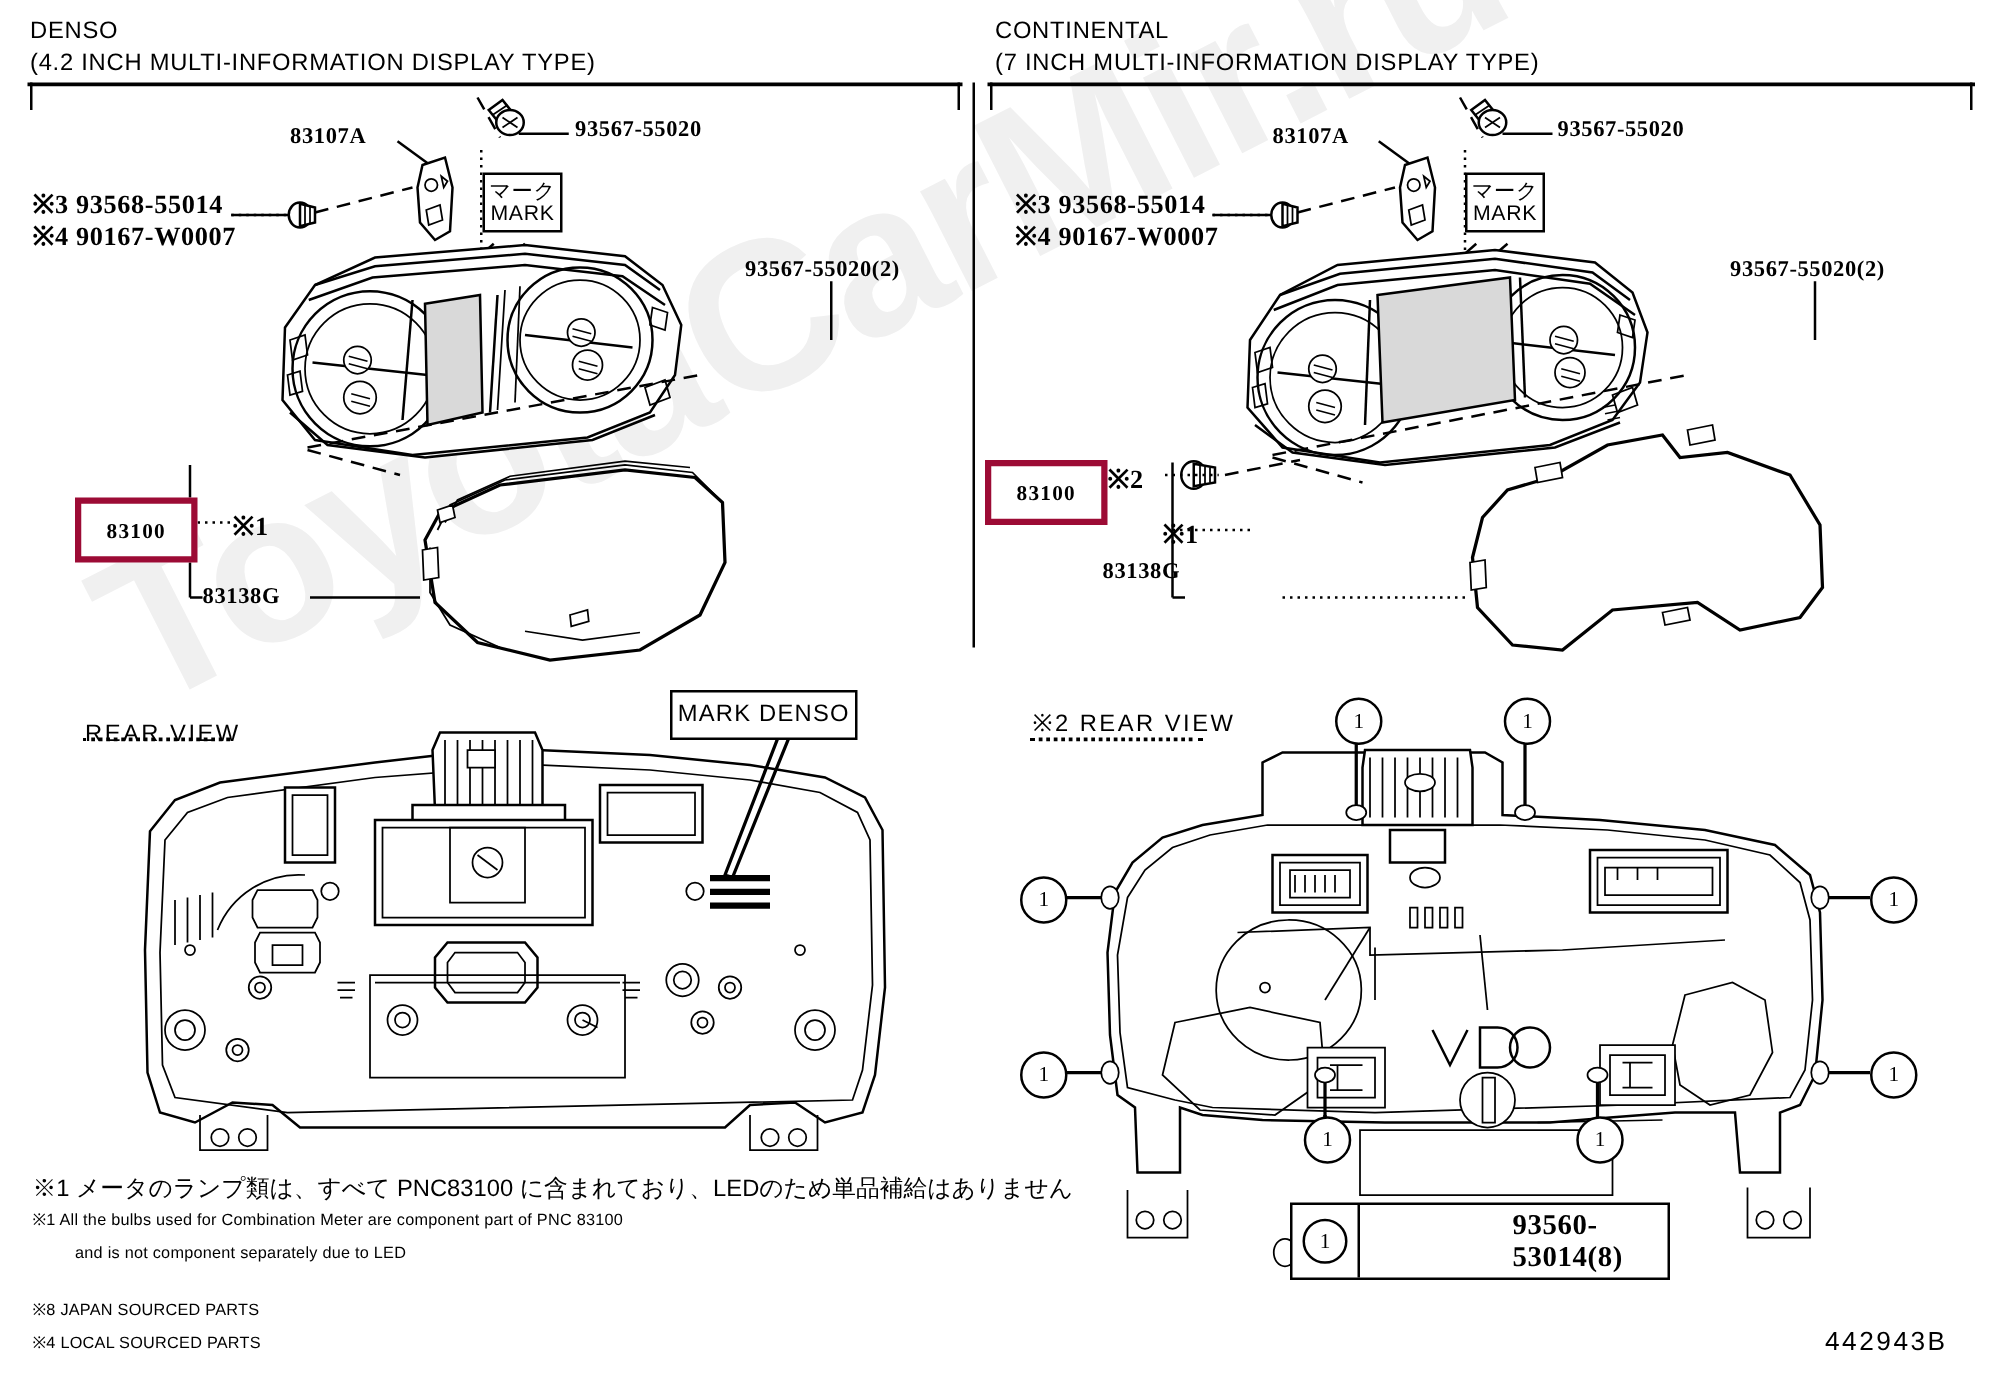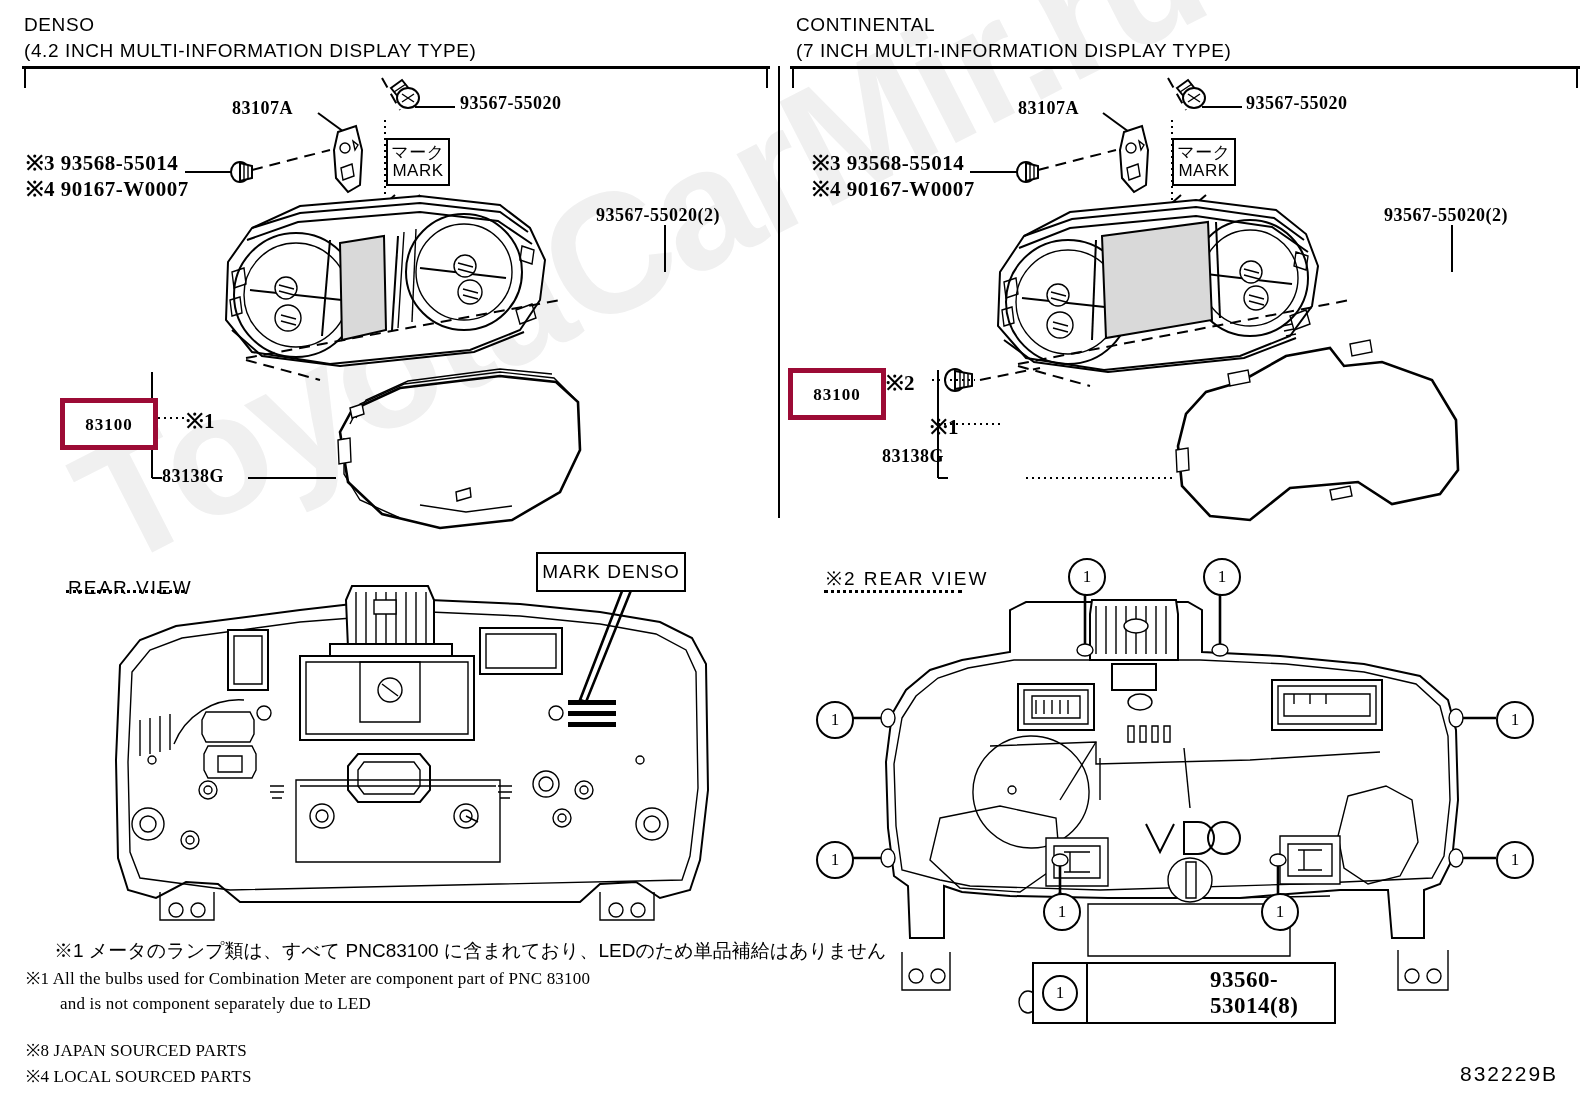--- a/index.html
+++ b/index.html
@@ -38,22 +38,22 @@
   
   .txt{
     position:absolute;
     font-family:"Liberation Sans", sans-serif;
     white-space:pre;
     z-index:6;
   }
   .hdr{font-size:19px;letter-spacing:.6px;}
   .pn{font-family:"Liberation Serif", serif;font-size:18px;font-weight:700;letter-spacing:.5px;}
   .pn-s{font-family:"Liberation Serif", serif;font-size:21px;font-weight:700;letter-spacing:.5px;}
-  .note{font-size:17px;letter-spacing:.2px;font-family:Liberation Serif, serif;}
-  .note-jp{font-size:19px;letter-spacing:0px;margin-left:28px;}
+  .note{font-size:13px;letter-spacing:.2px;}
+  .note-jp{font-size:19px;letter-spacing:0px;}
   .diagno{font-family:"Liberation Sans", sans-serif;font-size:21px;letter-spacing:2px;}
 
   
   .hline{position:absolute;background:#000;height:3px;z-index:4;}
   .vline{position:absolute;background:#000;width:2px;z-index:4;}
   .thin-v{position:absolute;background:#000;width:2px;z-index:5;}
   .dot-h{position:absolute;height:0;border-top:2px dotted #000;z-index:5;}
 
   
   .dotted-underline{
@@ -620,15 +620,15 @@
       <span class="lab" style="margin-left:104px;">93560-53014(8)</span>
     </div>
   </div>
 
   <div class="txt note-jp" style="left:26px;top:938px;">※1 メータのランプ類は、すべて PNC83100 に含まれており、LEDのため単品補給はありません</div>
   <div class="txt note" style="left:26px;top:966px;">※1 All the bulbs used for Combination Meter are component part of PNC 83100</div>
   <div class="txt note" style="left:60px;top:994px;">and is not component separately due to LED</div>
   <div class="txt note" style="left:26px;top:1038px;">※8 JAPAN SOURCED PARTS</div>
   <div class="txt note" style="left:26px;top:1064px;">※4 LOCAL SOURCED PARTS</div>
 
-  <div class="txt diagno" style="left:1460px;top:1062px;">832229B</div>
+  <div class="txt diagno" style="left:1460px;top:1062px;">442943B</div>
 
 </div>
 
 </body></html>

